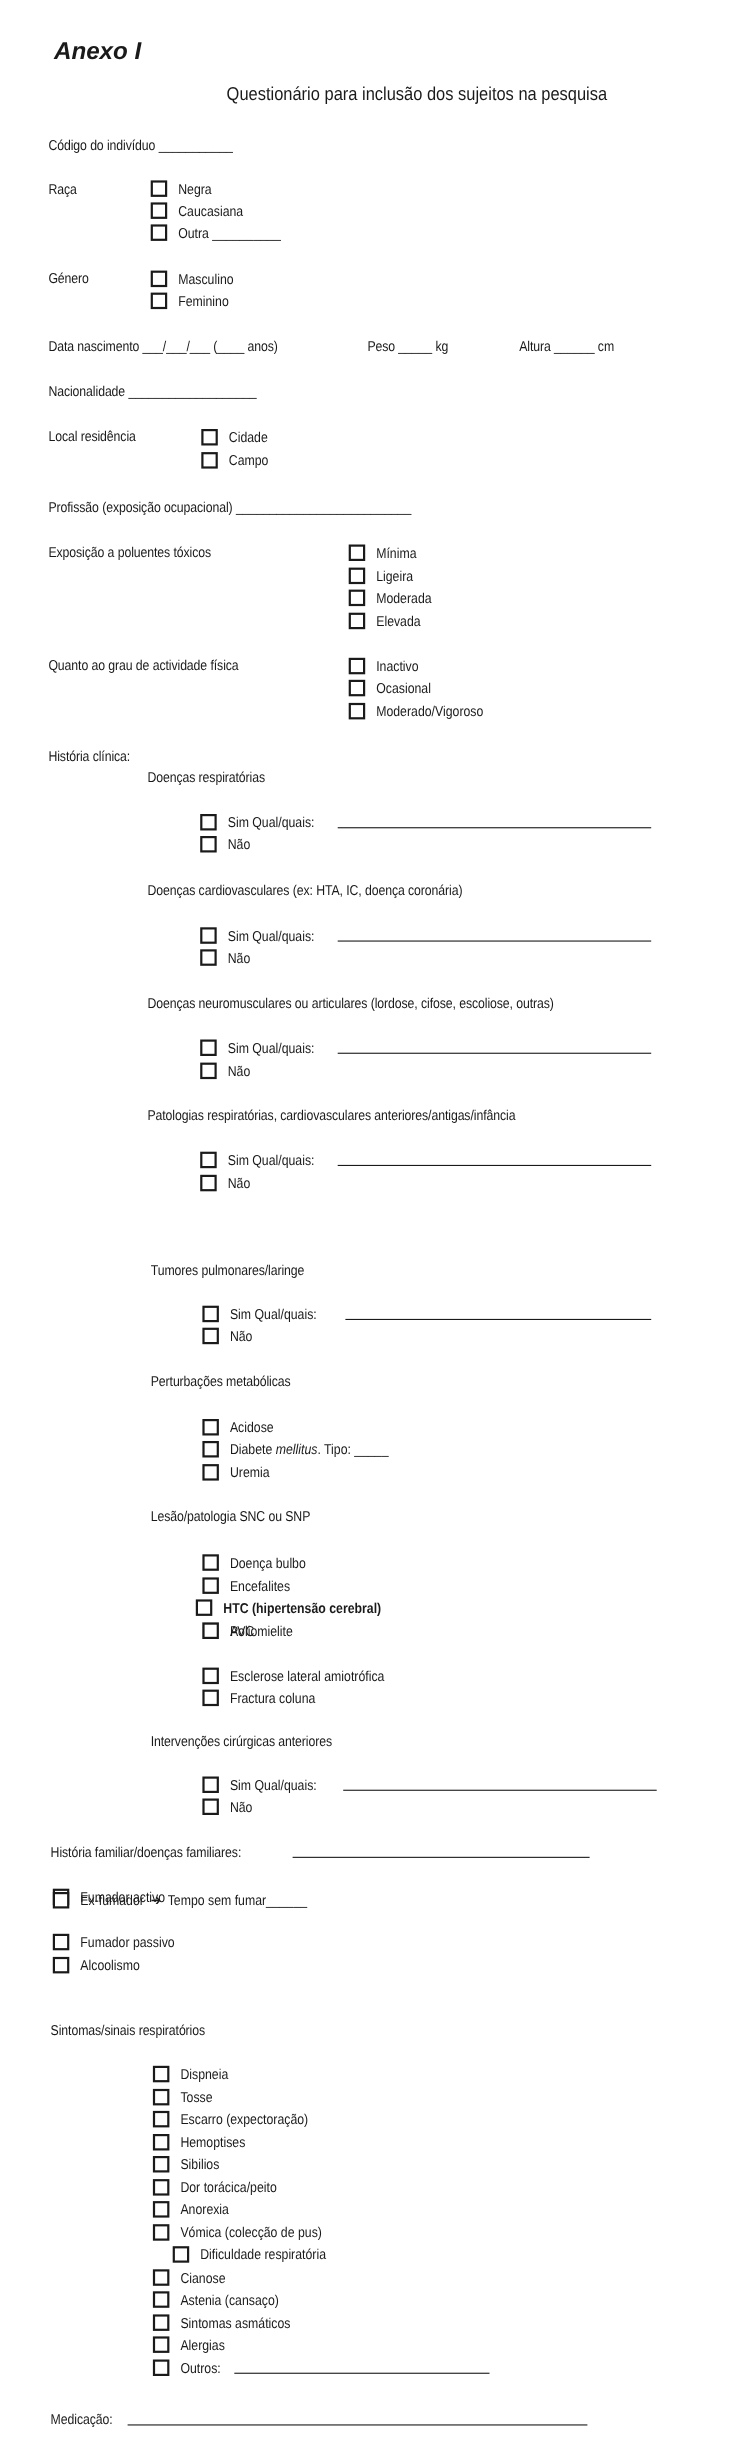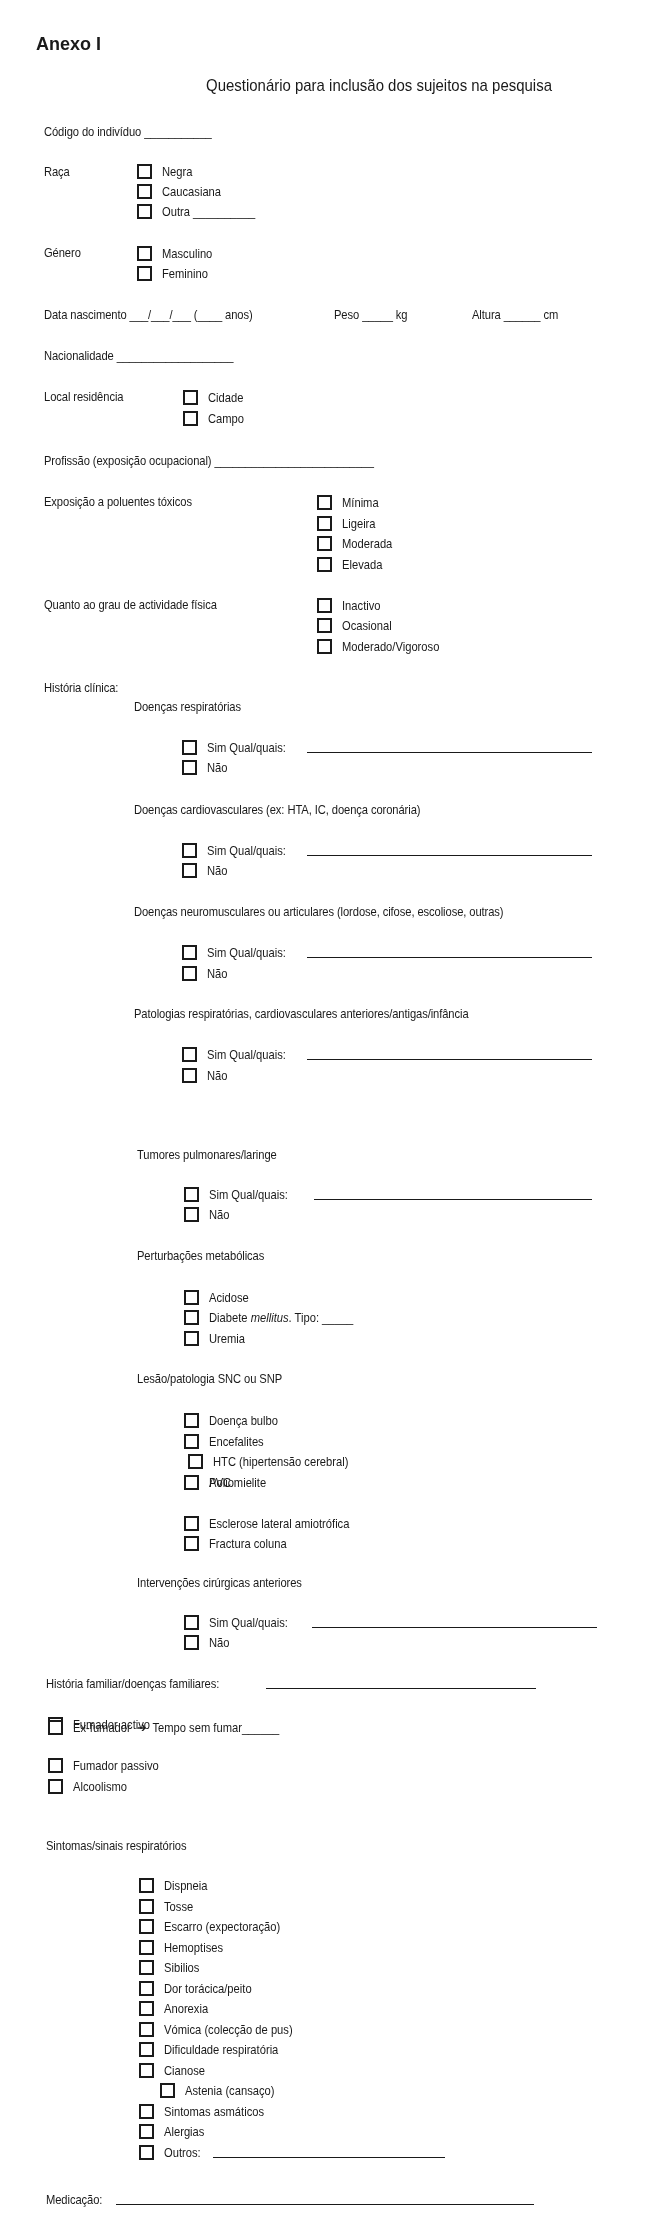--- a/index.html
+++ b/index.html
@@ -1,18 +1,18 @@
 <!DOCTYPE html>
 <html><head>
 <meta charset="utf-8">
 <style>
   html,body{margin:0;padding:0;background:#fff;}
   body{width:671px;height:2219px;position:relative;overflow:hidden;font-family:"Liberation Sans",sans-serif;color:#1a1a1a;}
   .t{position:absolute;font-size:13px;line-height:16px;white-space:nowrap;transform:scaleX(0.86);transform-origin:left top;letter-spacing:-0.1px;}
-  .h1{position:absolute;font-weight:bold;font-size:18px;left:36px;top:34px;}
+  .h1{position:absolute;font-weight:bold;font-size:22px;left:49px;top:34px;font-style:italic;}
   .h2{position:absolute;font-size:17px;left:206px;top:76px;white-space:nowrap;transform:scaleX(0.88);transform-origin:left top;}
   .cb{position:absolute;width:15px;height:15px;border:2px solid #1a1a1a;box-sizing:border-box;background:#fff;}
   .row{position:absolute;height:18px;}
   .row .cb{position:absolute;left:0;top:1px;}
   .row .lbl{position:absolute;left:25px;top:1px;font-size:13px;line-height:16px;white-space:nowrap;transform:scaleX(0.86);transform-origin:left top;}
   i{font-style:italic;}
 </style>
 </head>
 <body>
 
@@ -169,21 +169,21 @@
 <div class="t" style="left:137px;top:1371px;">Lesão/patologia SNC ou SNP</div>
 <div id="snc-list">
     <div class="row" style="left: 184px; top: 1412px; width: 420px;">
       <span class="cb"></span>
       <span class="lbl">Doença bulbo</span>
     </div>
     <div class="row" style="left: 184px; top: 1432.5px; width: 420px;">
       <span class="cb"></span>
       <span class="lbl">Encefalites</span>
     </div>
-    <div class="row" style="left: 188px; top: 1453px; width: 420px;">
+    <div class="row" style="left: 178px; top: 1453px; width: 420px; font-weight: bold;">
       <span class="cb"></span>
       <span class="lbl">HTC (hipertensão cerebral)</span>
     </div>
     <div class="row" style="left: 184px; top: 1473.5px; width: 420px;">
       <span class="cb"></span>
       <span class="lbl">AVC</span>
     </div>
     <div class="row" style="left: 184px; top: 1474px; width: 420px;">
       <span class="cb"></span>
       <span class="lbl">Poliomielite</span>
@@ -256,29 +256,29 @@
       <span class="lbl">Dor torácica/peito</span>
     </div>
     <div class="row" style="left: 139px; top: 2000px; width: 420px;">
       <span class="cb"></span>
       <span class="lbl">Anorexia</span>
     </div>
     <div class="row" style="left: 139px; top: 2020.5px; width: 420px;">
       <span class="cb"></span>
       <span class="lbl">Vómica (colecção de pus)</span>
     </div>
-    <div class="row" style="left: 139px; top: 2041px; width: 420px;">
+    <div class="row" style="left: 157px; top: 2041px; width: 420px;">
       <span class="cb"></span>
       <span class="lbl">Dificuldade respiratória</span>
     </div>
     <div class="row" style="left: 139px; top: 2061.5px; width: 420px;">
       <span class="cb"></span>
       <span class="lbl">Cianose</span>
     </div>
-    <div class="row" style="left: 139px; top: 2082px; width: 420px; margin-left: 21px;">
+    <div class="row" style="left: 139px; top: 2082px; width: 420px;">
       <span class="cb"></span>
       <span class="lbl">Astenia (cansaço)</span>
     </div>
     <div class="row" style="left: 139px; top: 2102.5px; width: 420px;">
       <span class="cb"></span>
       <span class="lbl">Sintomas asmáticos</span>
     </div>
     <div class="row" style="left: 139px; top: 2123px; width: 420px; text-decoration: underline;">
       <span class="cb"></span>
       <span class="lbl">Alergias</span>

